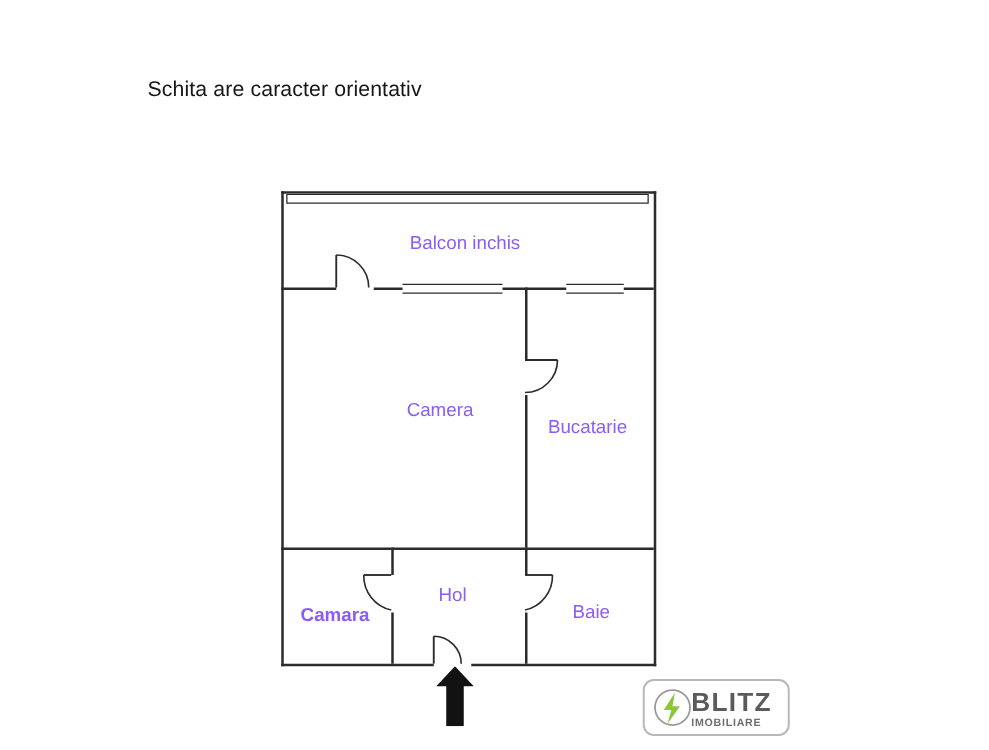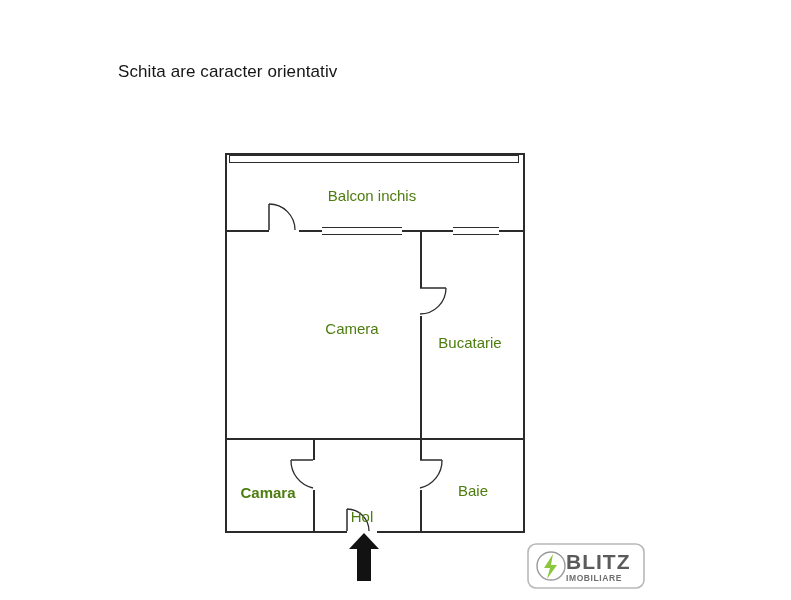--- a/index.html
+++ b/index.html
@@ -13,21 +13,20 @@
     position: relative;
     overflow: hidden;
     font-family: "Liberation Sans", sans-serif;
     color: #1a1a1a;
   }
   #canvas {
     position: absolute;
     left: 0; top: 0;
     width: 643px;
     height: 600px;
-    padding-left: 13px;
   }
   .note-title {
     position: absolute;
     left: 118px;
     top: 62px;
     font-size: 17px;
     font-weight: 400;
     color: #161616;
     letter-spacing: 0.1px;
     white-space: nowrap;
@@ -58,21 +57,21 @@
   }
   .window.balcony {
     border-left: 1.5px solid #2b2b2b;
     border-right: 1.5px solid #2b2b2b;
   }
 
   
   .room-label {
     position: absolute;
     font-size: 15px;
-    color: #4d7c0f;
+    color: #8b5cf6;
     white-space: nowrap;
     transform: translate(-50%, -50%);
   }
 
   
   #doors {
     position: absolute;
     left: 0; top: 0;
     width: 300px;
     height: 380px;
@@ -168,21 +167,21 @@
 
       <path d="M122,378 L122,356" stroke="#2b2b2b" stroke-width="1.5" fill="none"></path>
       <path d="M122,356 A22,22 0 0,1 144,378" stroke="#2b2b2b" stroke-width="1.3" fill="none"></path>
     </svg>
   </div>
 
   <div class="room-label" style="left:372px; top:195px;">Balcon inchis</div>
   <div class="room-label" style="left:334px; top:328px;margin-left:18px;">Camera</div>
   <div class="room-label" style="left:470px; top:342px;">Bucatarie</div>
   <div class="room-label" style="left:268px; top:492px;font-weight:bold;">Camara</div>
-  <div class="room-label" style="left:362px; top:476px;margin-top:40px;">Hol</div>
+  <div class="room-label" style="left:362px; top:476px;">Hol</div>
   <div class="room-label" style="left:473px; top:490px;">Baie</div>
 
   <svg class="entry-arrow" viewBox="0 0 30 48">
     <polygon points="15,0 30,16 22,16 22,48 8,48 8,16 0,16" fill="#121212"></polygon>
   </svg>
 
   <svg class="logo" viewBox="0 0 120 52">
     <rect x="2" y="4" width="116" height="44" rx="8" ry="8" fill="none" stroke="#b8b8b8" stroke-width="1.6"></rect>
     <circle cx="25" cy="26" r="14" fill="none" stroke="#9a9a9a" stroke-width="1.4"></circle>
     <polygon points="27,14 18,28 24,28 21,39 31,25 25,25" fill="#8cc63f"></polygon>

